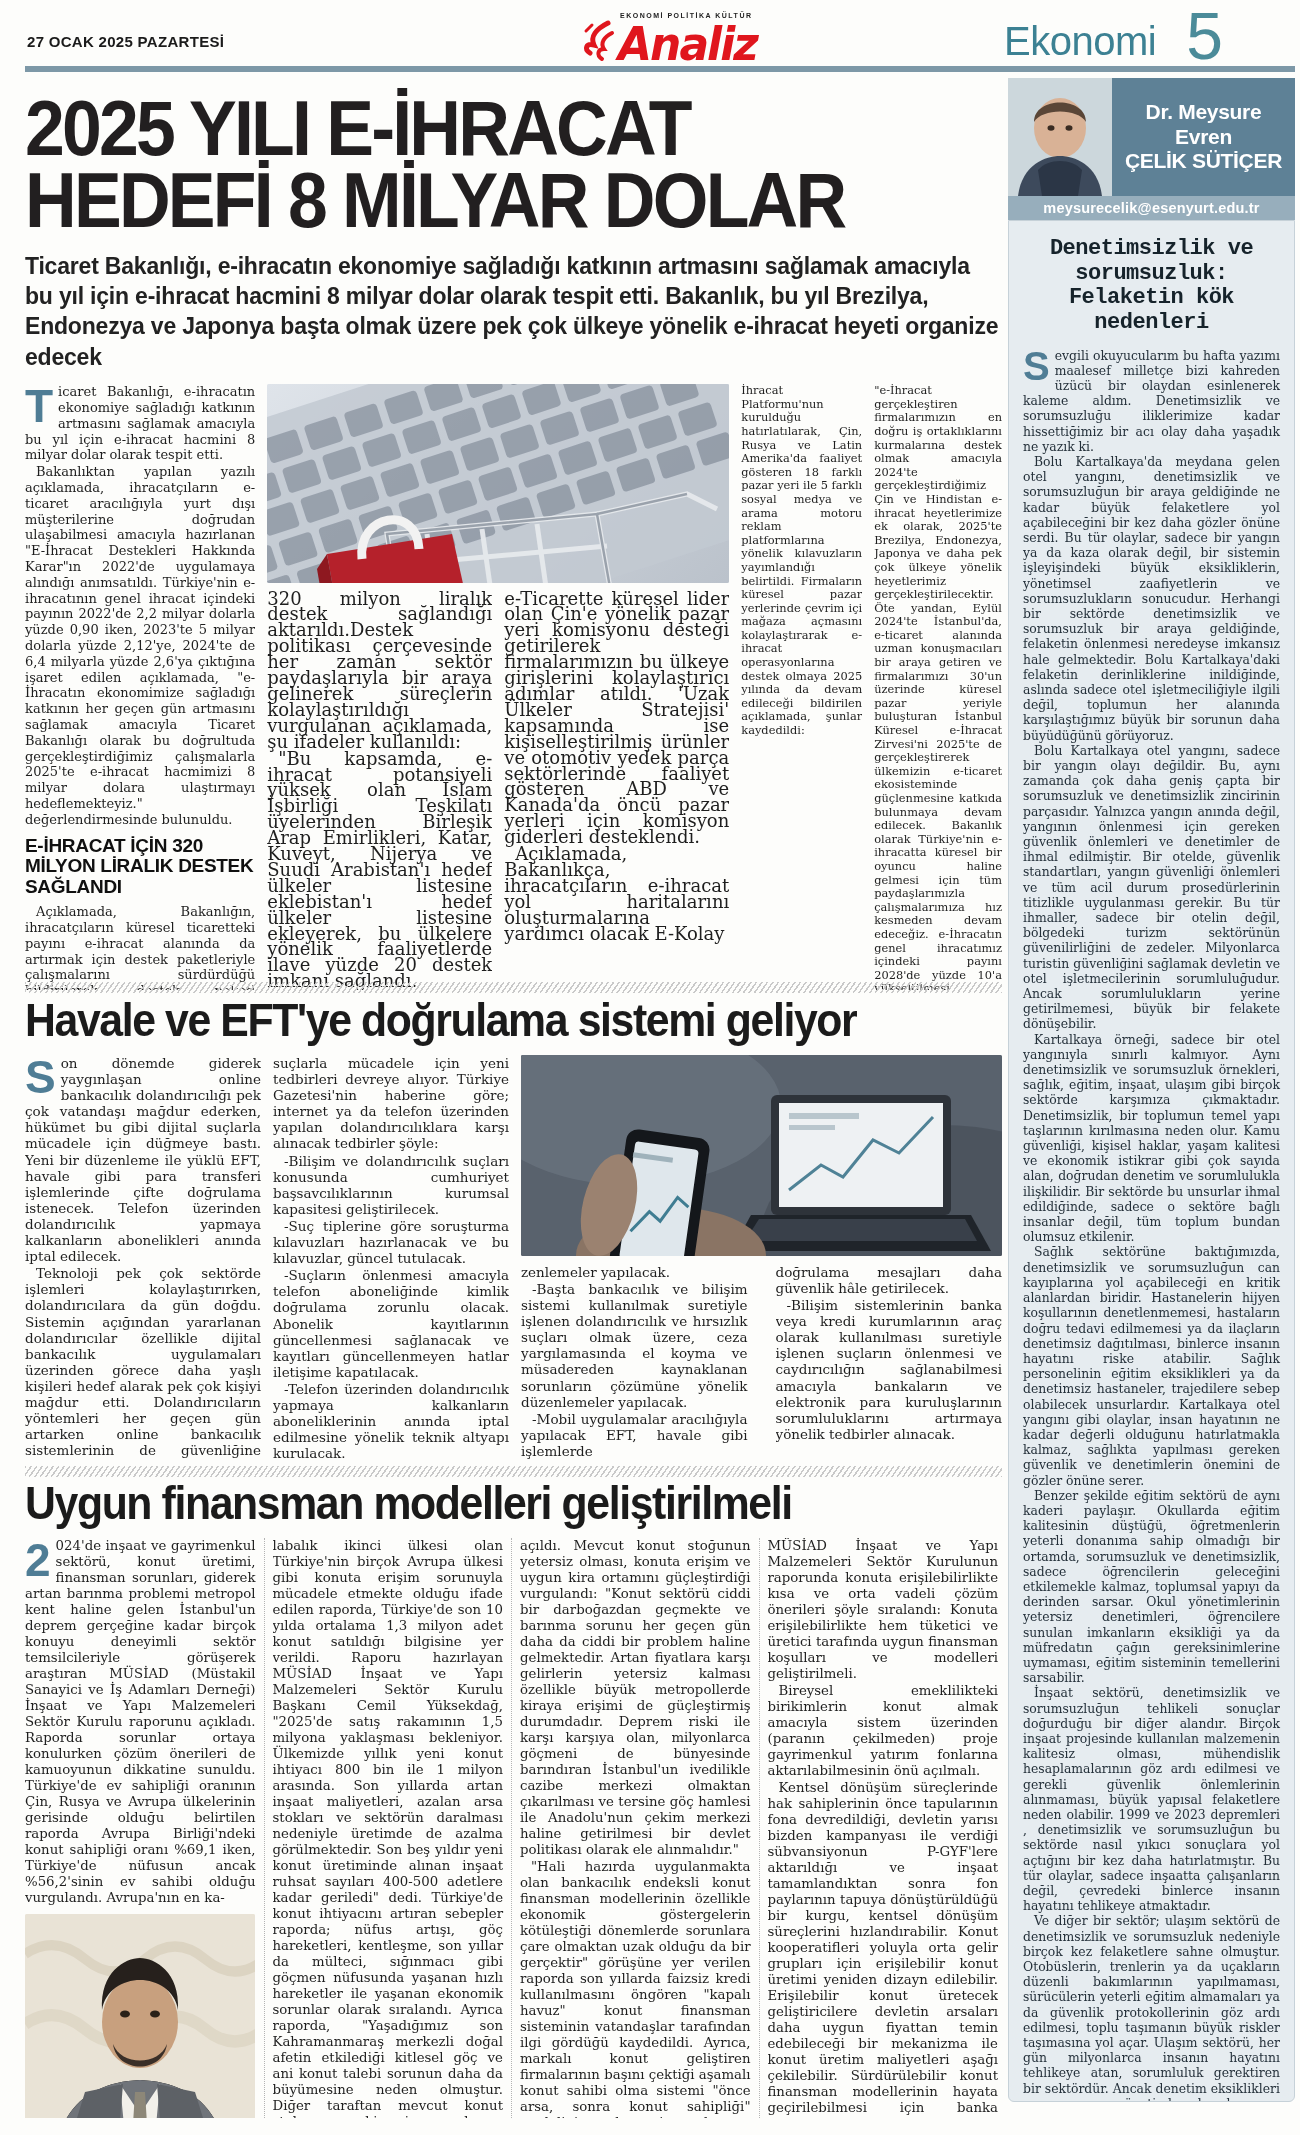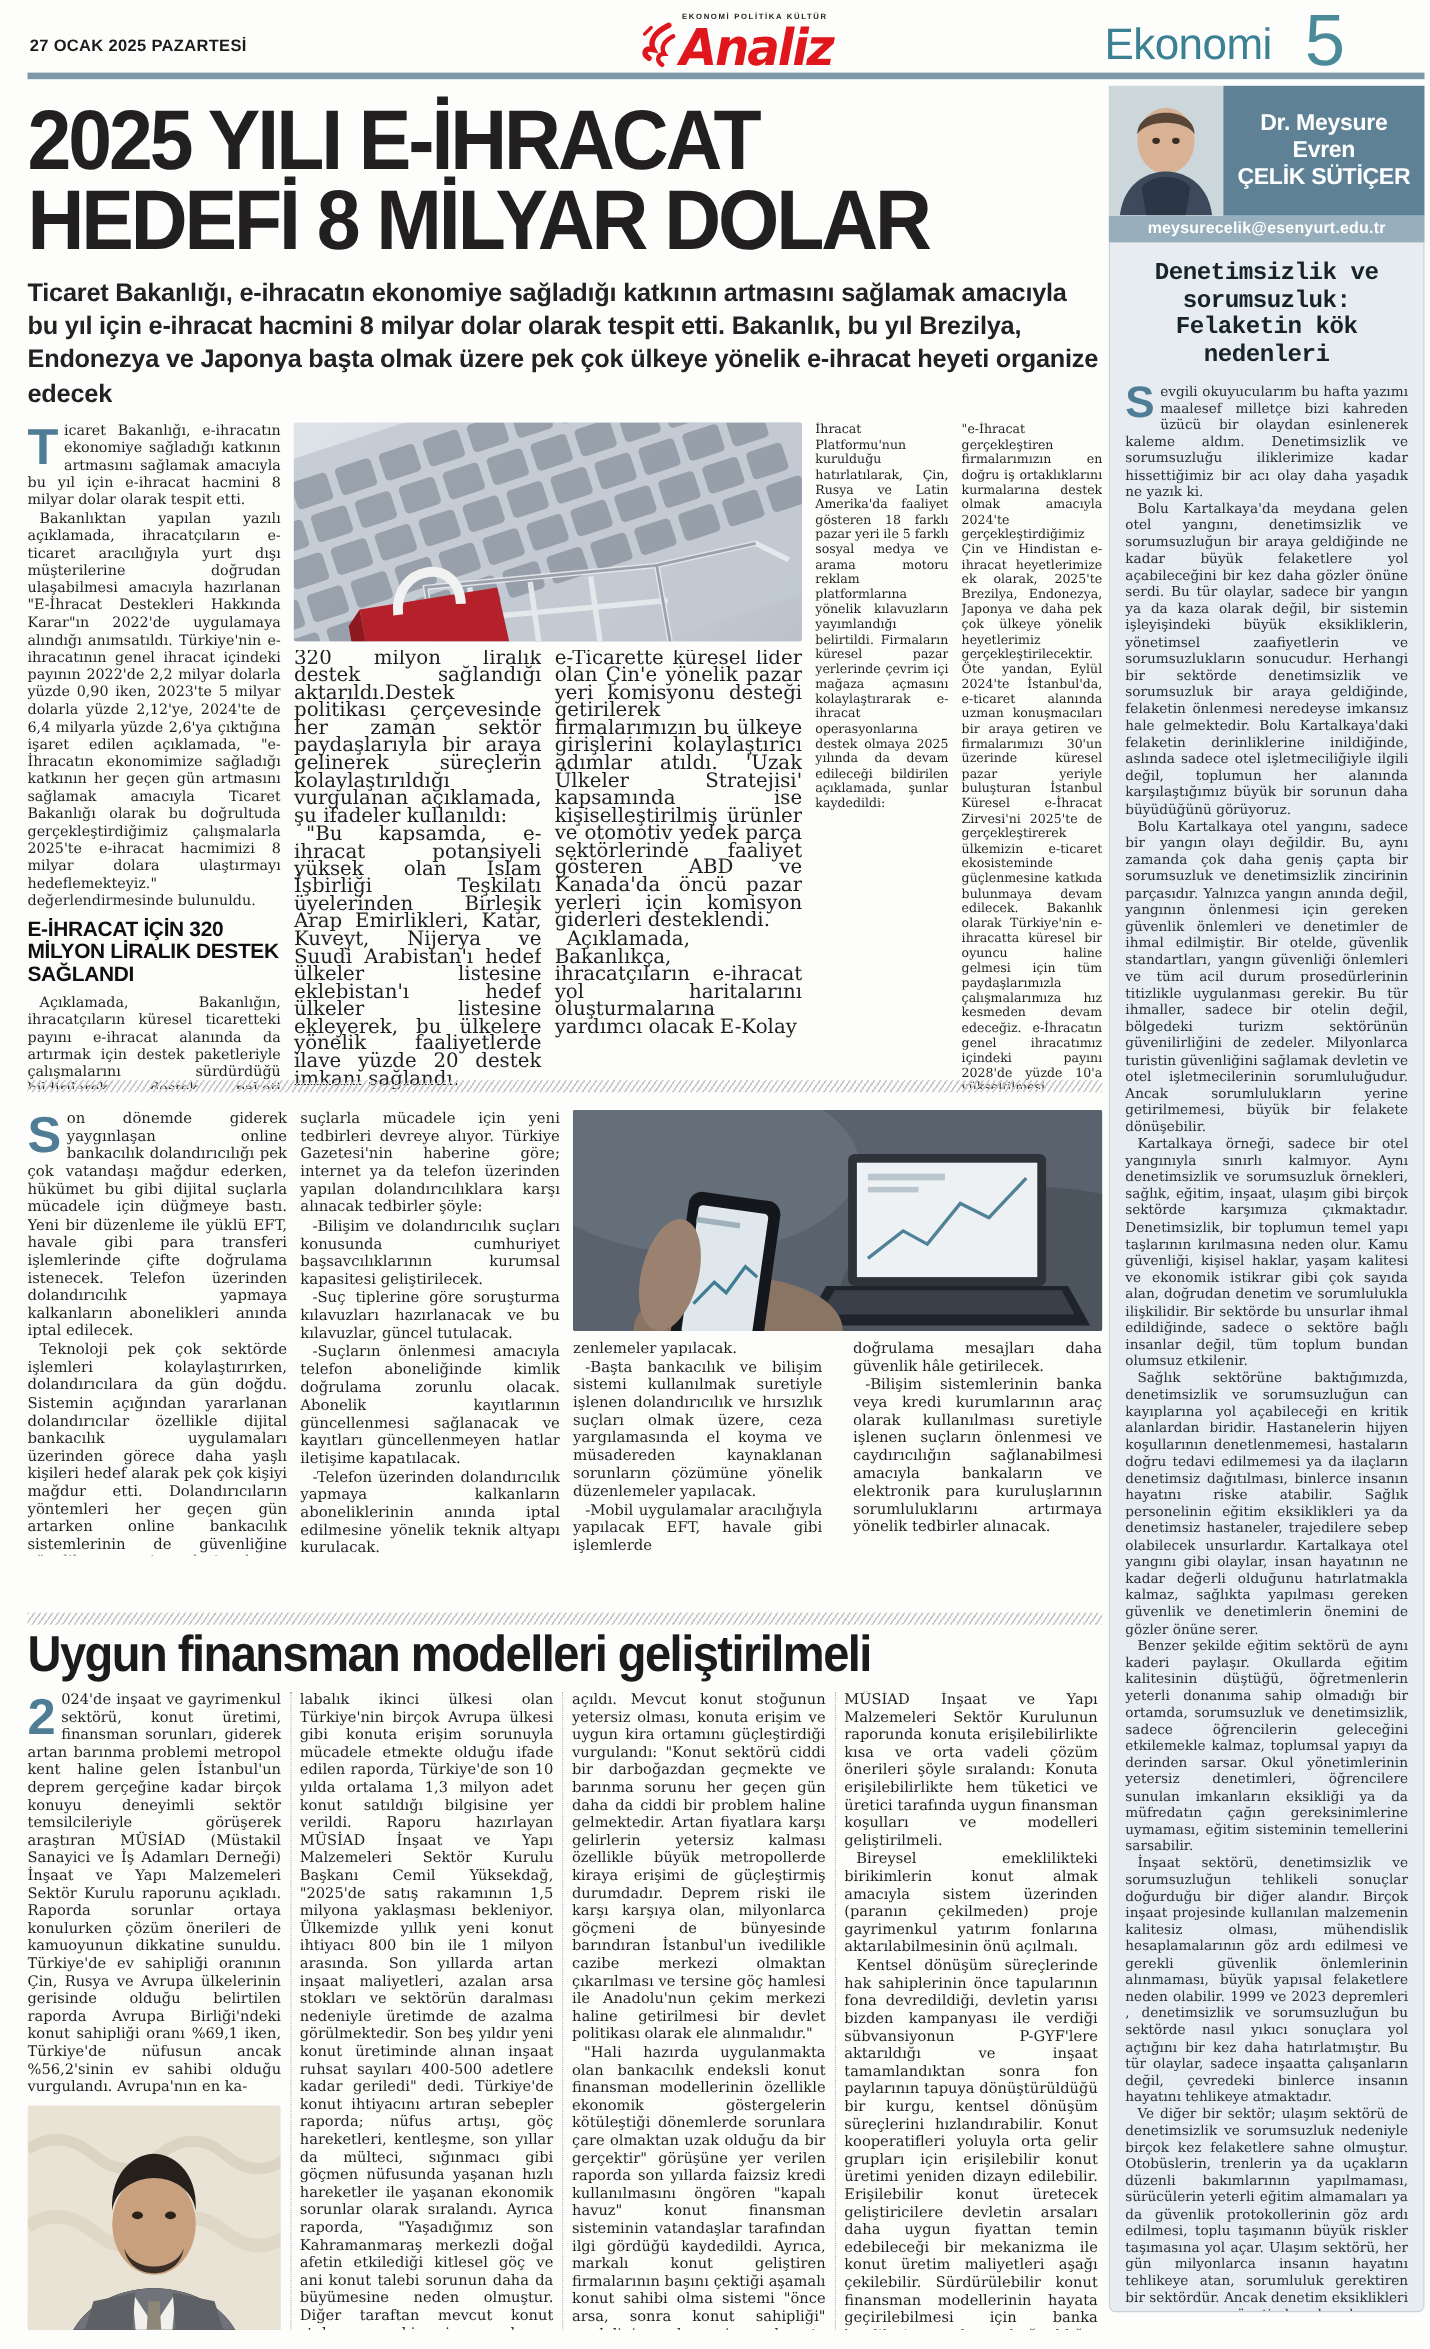--- a/index.html
+++ b/index.html
@@ -218,20 +218,23 @@
     </div>
     <div id="a1-colB" class="col bodytext">
       <p class="noindent">"e-İhracat gerçekleştiren firmalarımızın en doğru iş ortaklıklarını kurmalarına destek olmak amacıyla 2024'te gerçekleştirdiğimiz Çin ve Hindistan e-ihracat heyetlerimize ek olarak, 2025'te Brezilya, Endonezya, Japonya ve daha pek çok ülkeye yönelik heyetlerimiz gerçekleştirilecektir. Öte yandan, Eylül 2024'te İstanbul'da, e-ticaret alanında uzman konuşmacıları bir araya getiren ve firmalarımızı 30'un üzerinde küresel pazar yeriyle buluşturan İstanbul Küresel e-İhracat Zirvesi'ni 2025'te de gerçekleştirerek ülkemizin e-ticaret ekosisteminde güçlenmesine katkıda bulunmaya devam edilecek. Bakanlık olarak Türkiye'nin e-ihracatta küresel bir oyuncu haline gelmesi için tüm paydaşlarımızla çalışmalarımıza hız kesmeden devam edeceğiz. e-İhracatın genel ihracatımız içindeki payını 2028'de yüzde 10'a yükseltilmesi hedefine emin adımlarla devam edeceğiz."</p>
     </div>
   </div>
 </div>
 
 <div class="hatch" style="top:982px;"></div>
 
 <div id="article2">
+  <h2 style="margin:0;">
+      <span class="h2line">Havale ve EFT'ye doğrulama sistemi geliyor</span>
+    </h2>
   <div id="a2-row">
     <div id="a2-col1" class="col bodytext">
       <p class="noindent"><span class="dropcap">S</span><span>on dönemde giderek yaygınlaşan online bankacılık dolandırıcılığı pek çok vatandaşı mağdur ederken, hükümet bu gibi dijital suçlarla mücadele için düğmeye bastı. Yeni bir düzenleme ile yüklü EFT, havale gibi para transferi işlemlerinde çifte doğrulama istenecek. Telefon üzerinden dolandırıcılık yapmaya kalkanların abonelikleri anında iptal edilecek.</span></p>
       <p>Teknoloji pek çok sektörde işlemleri kolaylaştırırken, dolandırıcılara da gün doğdu. Sistemin açığından yararlanan dolandırıcılar özellikle dijital bankacılık uygulamaları üzerinden görece daha yaşlı kişileri hedef alarak pek çok kişiyi mağdur etti. Dolandırıcıların yöntemleri her geçen gün artarken online bankacılık sistemlerinin de güvenliğine yönelik soru işaretleri oluştu. Ancak yakın zamanda kurulan Siber Güvenlik Başkanlığı ile birlikte hükümet dijital</p>
     </div>
     <div id="a2-col2" class="col bodytext">
       <p class="noindent">suçlarla mücadele için yeni tedbirleri devreye alıyor. Türkiye Gazetesi'nin haberine göre; internet ya da telefon üzerinden yapılan dolandırıcılıklara karşı alınacak tedbirler şöyle:</p>
       <p>-Bilişim ve dolandırıcılık suçları konusunda cumhuriyet başsavcılıklarının kurumsal kapasitesi geliştirilecek.</p>
       <p>-Suç tiplerine göre soruşturma kılavuzları hazırlanacak ve bu kılavuzlar, güncel tutulacak.</p>
       <p>-Suçların önlenmesi amacıyla telefon aboneliğinde kimlik doğrulama zorunlu olacak. Abonelik kayıtlarının güncellenmesi sağlanacak ve kayıtları güncellenmeyen hatlar iletişime kapatılacak.</p>

